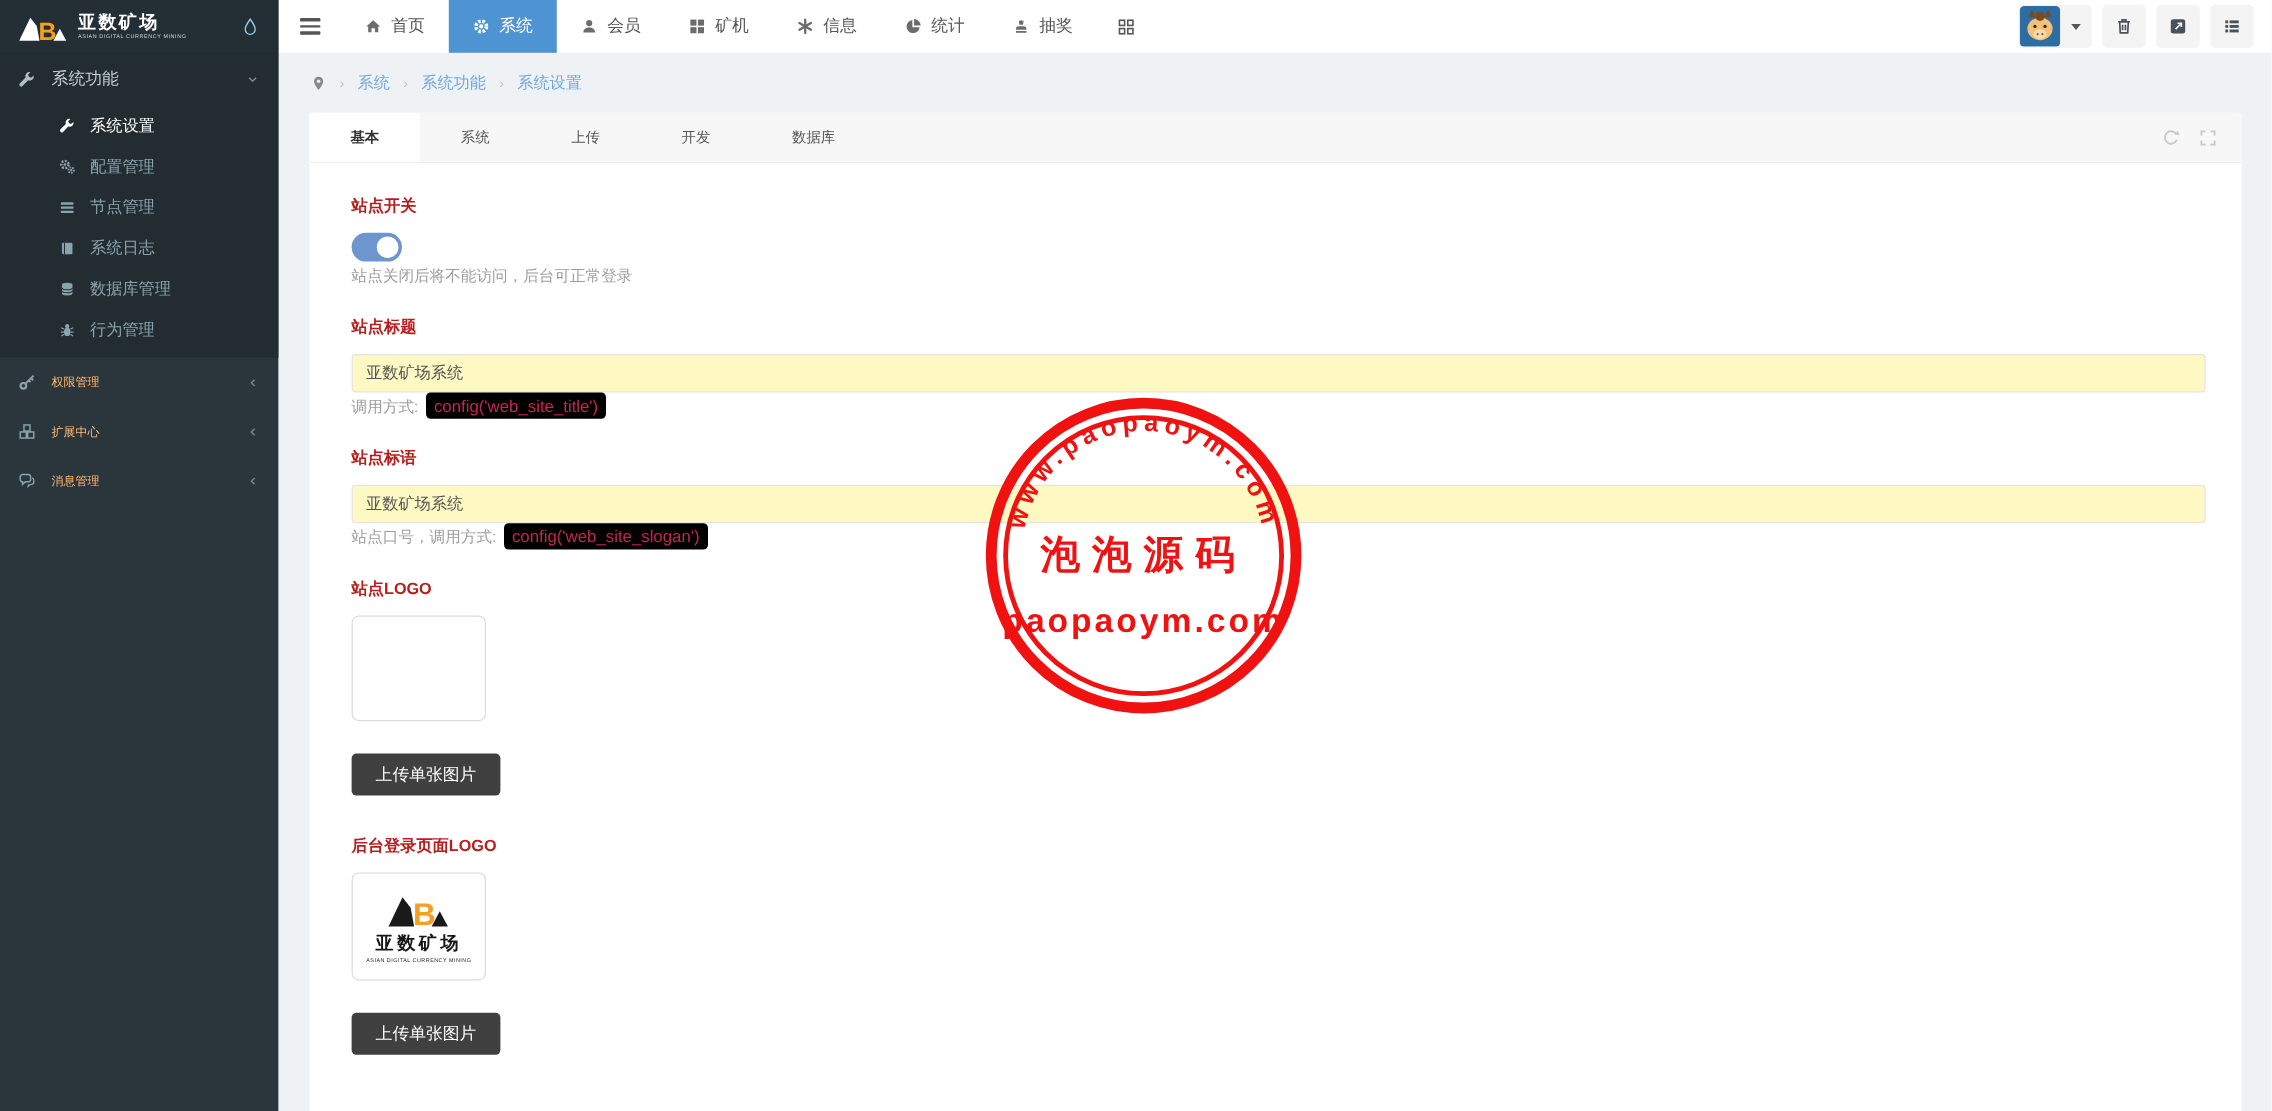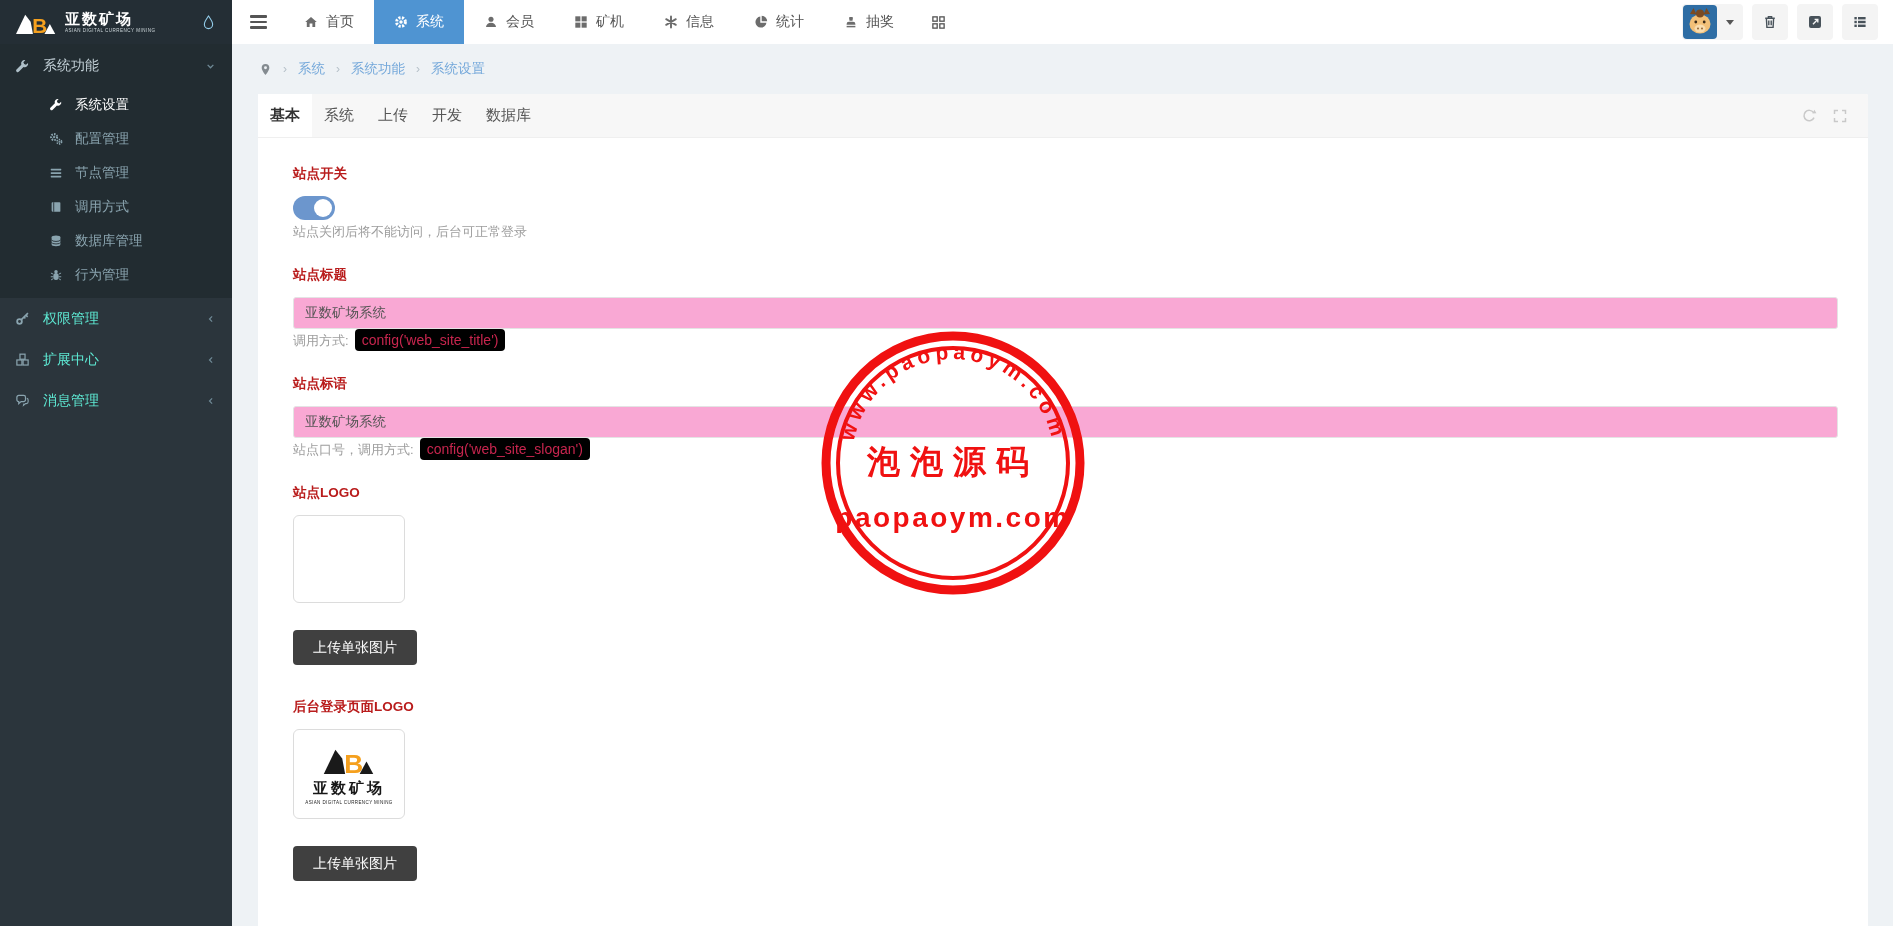--- a/index.html
+++ b/index.html
@@ -14,21 +14,21 @@
   .brand-title { font-size:15px; font-weight:bold; letter-spacing:2px; line-height:15px; }
   .brand-sub { font-size:4.5px; color:#cfd8dc; letter-spacing:.5px; margin-top:2px; }
   .brand-drop { margin-left:auto; }
   .tree { background:#222c31; padding-bottom:6px; }
   .tree-header { height:44px; display:flex; align-items:center; padding:0 15px; color:#c2cfd6; font-size:14px; cursor:pointer; }
   .tree-header .mi { width:17px; margin-right:11px; color:#aebfc8; }
   .tree-header .chev { margin-left:auto; color:#6f8a96; }
   .sub-item { height:34px; display:flex; align-items:center; padding-left:49px; color:#8aa4af; font-size:13.5px; cursor:pointer; }
   .sub-item .mi { width:15px; margin-right:11px; }
   .sub-item.active { color:#fff; }
-  .top-item { height:41px; display:flex; align-items:center; padding:0 15px; color:#5eead4; font-size:14px; cursor:pointer;font-family:Liberation Serif, serif; }
+  .top-item { height:41px; display:flex; align-items:center; padding:0 15px; color:#fdba74; font-size:10px; cursor:pointer;font-family:Liberation Serif, serif; }
   .top-item .mi { width:17px; margin-right:11px; color:#8aa4af; }
   .top-item .chev { margin-left:auto; color:#6f8a96; }
 
   
   .navbar { position:absolute; left:232px; top:0; right:0; height:44px; background:#fff; display:flex; align-items:stretch; z-index:4; }
   .hamburger { width:52px; display:flex; flex-direction:column; align-items:center; justify-content:center; gap:3px; cursor:pointer; }
   .hamburger i { width:17px; height:2.4px; background:#555; border-radius:1px; }
   .nav-items { display:flex; align-items:stretch; }
   .nav-item { display:flex; align-items:center; gap:8px; padding:0 20px; font-size:14px; color:#555; cursor:pointer; }
   .nav-item .ni { color:#6c6c6c; }
@@ -41,31 +41,31 @@
   .caret { width:0; height:0; border-left:4.5px solid transparent; border-right:4.5px solid transparent; border-top:5px solid #555; }
   .icon-btn { width:36px; height:36px; background:#f4f4f4; border-radius:4px; display:flex; align-items:center; justify-content:center; color:#48525a; cursor:pointer; }
 
   
   .content { position:absolute; left:232px; top:44px; right:0; bottom:0; overflow:hidden; }
   .breadcrumb { height:50px; display:flex; align-items:center; padding:0 27px; gap:11px; font-size:13.5px; }
   .bc-sep { color:#b6c0c8; font-size:12px; }
   .bc-link { color:#74a8da; cursor:pointer; }
   .panel { margin:0 25px 0 26px; background:#fff; min-height:1100px; border-radius:2px; }
   .tabs-row { display:flex; background:#f7f7f7; border-bottom:1px solid #efefef; border-radius:2px 2px 0 0; }
-  .tab { padding:12px 12px; font-size:15px; color:#555; cursor:pointer; }
+  .tab { padding:12px 34px; font-size:12px; color:#555; cursor:pointer; }
   .tab.active { background:#fff; color:#333; font-weight:bold; }
   .panel-actions { margin-left:auto; display:flex; align-items:center; gap:15px; padding-right:20px; color:#c9c9c9; }
   .panel-actions > div { cursor:pointer; }
   .panel-body { padding:27px 30px 40px 35px; }
   .form-label { font-size:13.5px; font-weight:bold; color:#b91c1c; margin:25px 0 13px; }
   .form-label.first { margin-top:0; }
   .switch { width:42px; height:24px; border-radius:13px; background:#6c96cd; position:relative; cursor:pointer; }
   .switch-knob { position:absolute; right:3px; top:3px; width:18px; height:18px; border-radius:50%; background:#fff; }
   .help { font-size:13px; color:#9d9d9d; margin-top:3px; }
-  .text-input { display:block; width:100%; height:32px; border:1px solid #e4e4e4; border-radius:3px; padding:0 11px; font-size:13.5px; color:#555; background:#f9a8d4; outline:none; }
+  .text-input { display:block; width:100%; height:32px; border:1px solid #e4e4e4; border-radius:3px; padding:0 11px; font-size:13.5px; color:#555; background:#fef9c3; outline:none; }
   .code-chip { font-family:Liberation Sans, sans-serif; font-size:14px; color:#c7254e; background:#000000; padding:3px 7px; border-radius:4px; margin-left:6px; }
   .img-box { width:112px; height:88px; border:1px solid #dcdcdc; border-radius:6px; background:#fff; }
   .img-box.logo { height:90px; display:flex; flex-direction:column; align-items:center; justify-content:center; }
   .logo-cn { font-size:15px; font-weight:bold; color:#161616; letter-spacing:3px; margin-top:3px; }
   .logo-en { font-size:4.5px; color:#222; letter-spacing:.4px; margin-top:2px; }
   .upload-btn { display:block; margin-top:27px; width:124px; height:35px; background:#404040; color:#fff; font-size:14px; border:none; border-radius:4px; cursor:pointer; font-family:inherit; }
 
   
   .stamp { position:absolute; left:816px; top:326px; width:274px; height:274px; z-index:9; pointer-events:none; }
   .stamp-serif { font-family:"DejaVu Serif","Liberation Serif",serif; }
@@ -137,21 +137,21 @@
         </span>
         <span>节点管理</span>
       </div>
       <div class="sub-item">
         <span class="mi">
           <svg width="14" height="14" viewBox="0 0 16 16">
               <path d="M4 2.5 h8 a1 1 0 0 1 1 1 v9 a1 1 0 0 1-1 1 H4.5 A1.5 1.5 0 0 1 3 12 V3.5 A1 1 0 0 1 4 2.5 Z" fill="currentColor"></path>
               <path d="M5.4 2.5 V13.5" stroke="#222c31" stroke-width="1"></path>
             </svg>
         </span>
-        <span>调用方式</span>
+        <span>系统日志</span>
       </div>
       <div class="sub-item">
         <span class="mi">
           <svg width="14" height="14" viewBox="0 0 16 16">
               <ellipse cx="8" cy="3.7" rx="5" ry="1.9" fill="currentColor"></ellipse>
               <path d="M3 3.7 V12.1 a5 1.9 0 0 0 10 0 V3.7" fill="currentColor"></path>
               <path d="M3 6.6 a5 1.9 0 0 0 10 0 M3 9.5 a5 1.9 0 0 0 10 0" stroke="#222c31" stroke-width="1" fill="none"></path>
             </svg>
         </span>
         <span>数据库管理</span>

